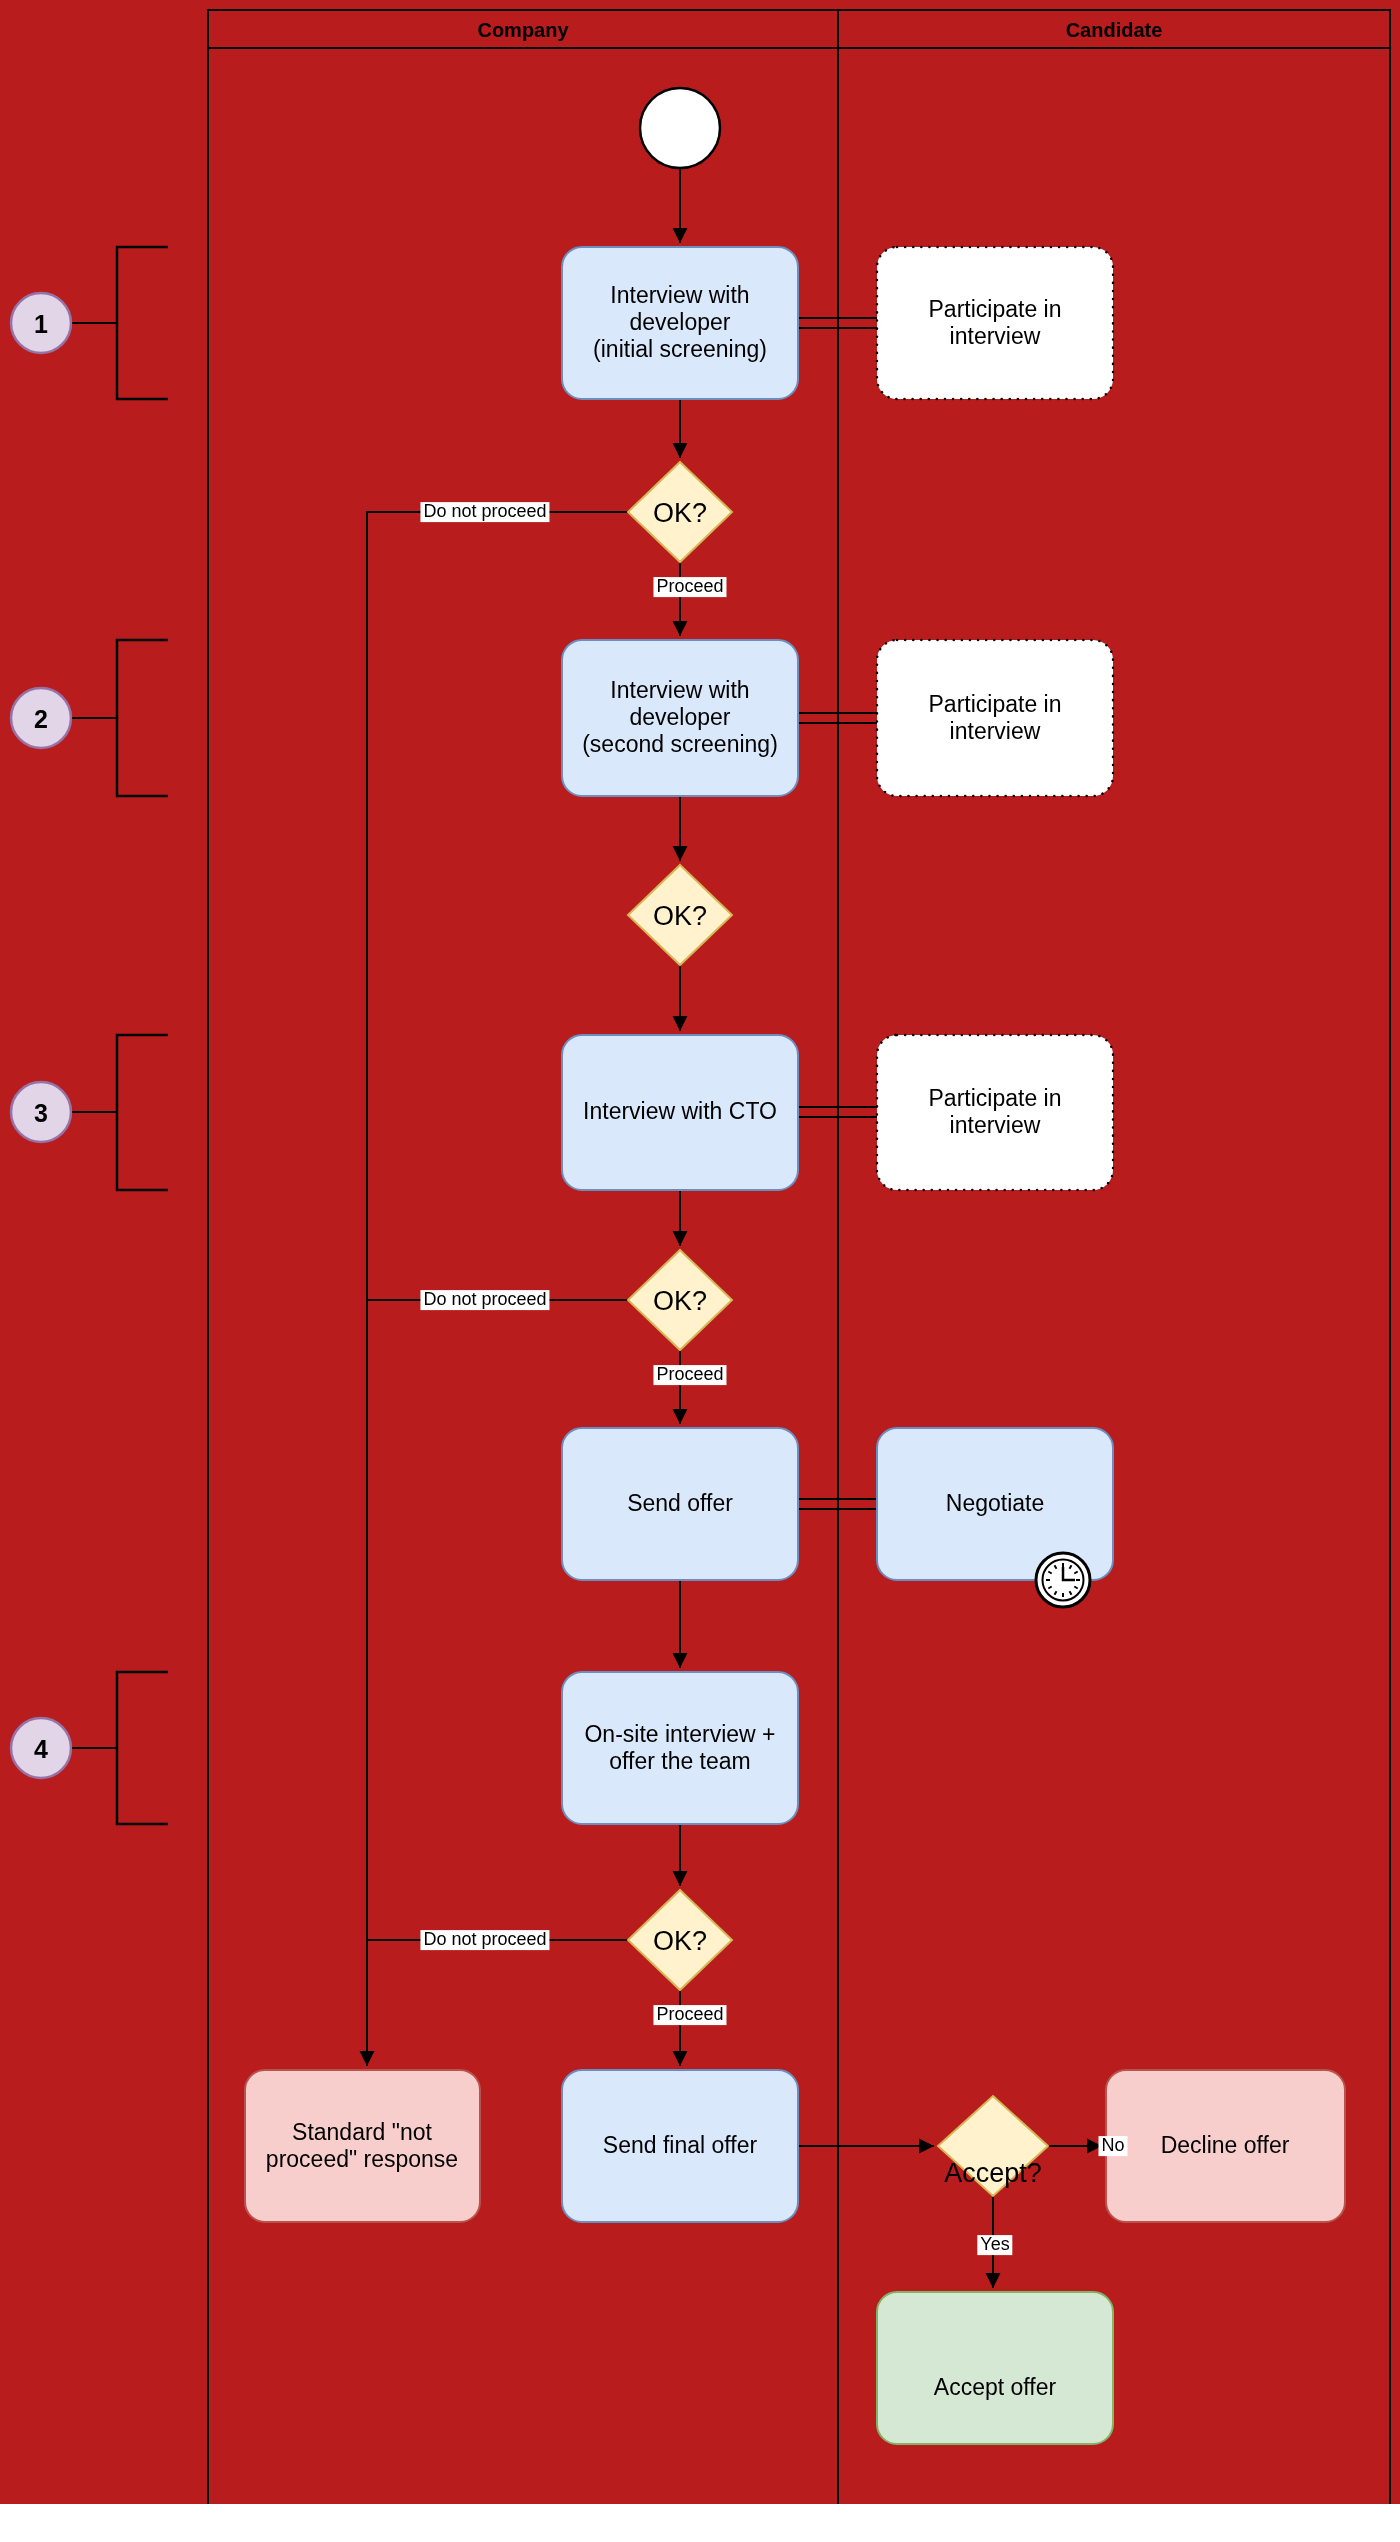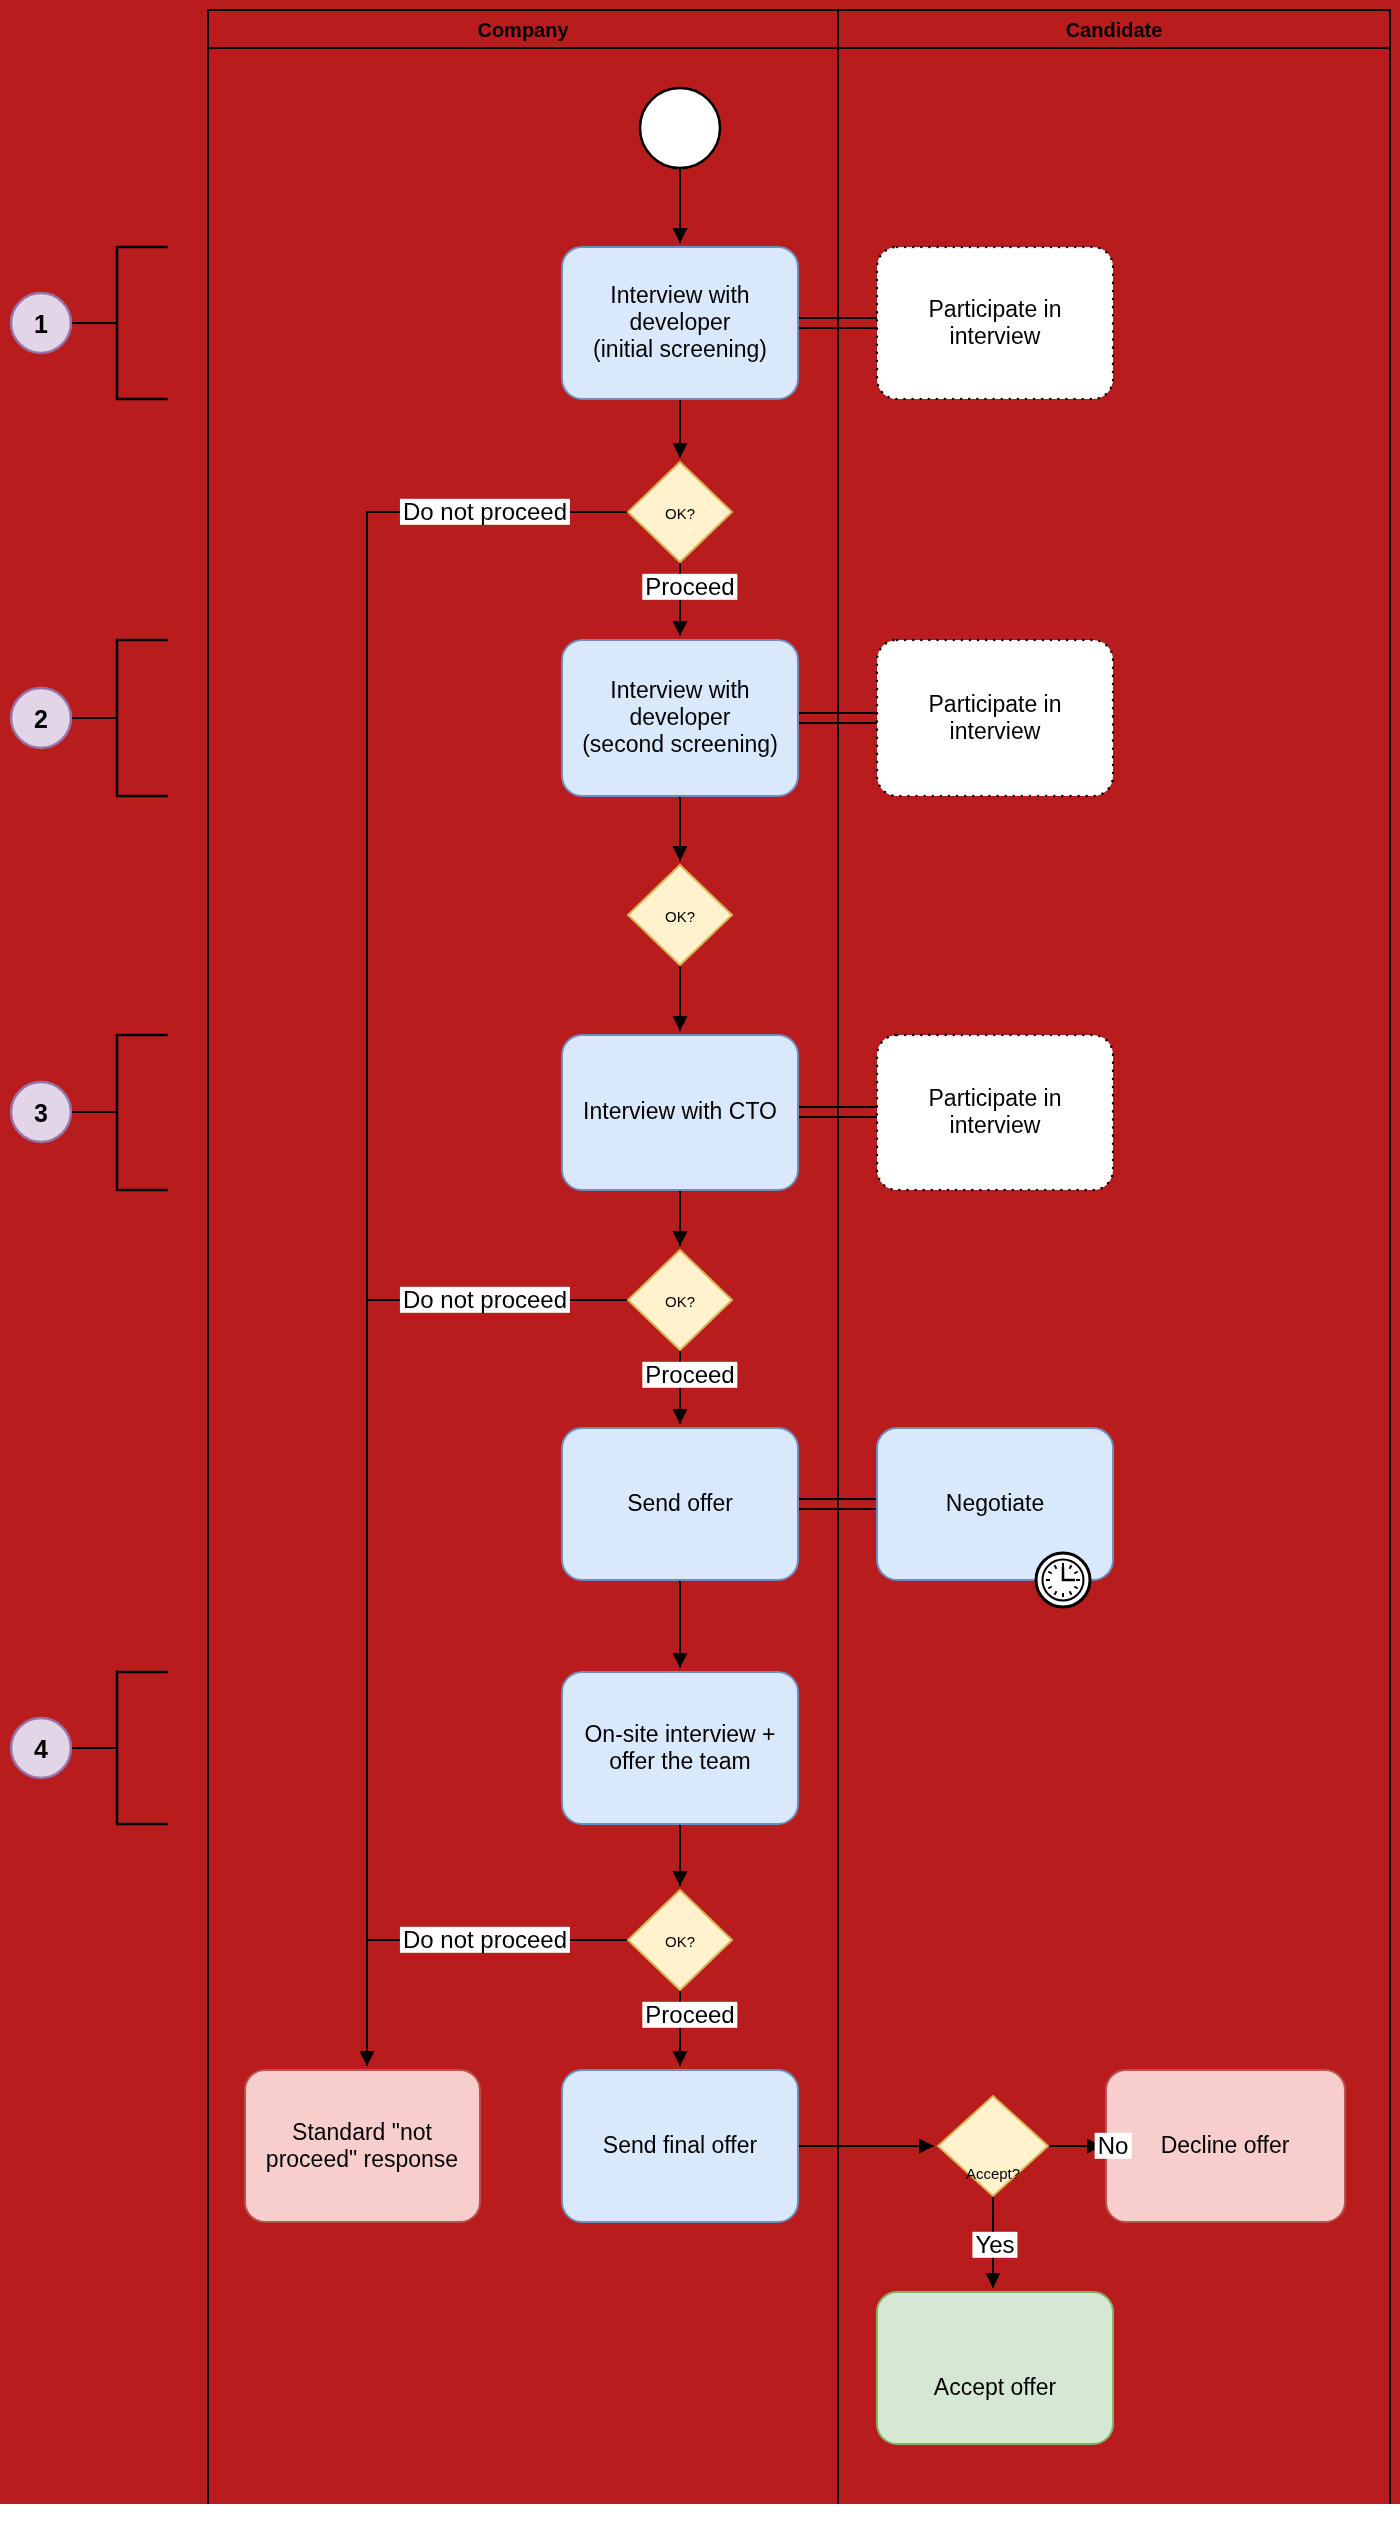--- a/index.html
+++ b/index.html
@@ -6,22 +6,22 @@
   .canvas {
     position:relative; width:1400px; height:2504px; background:#b91c1c;
     font-family:Liberation Sans, sans-serif; overflow:hidden;
   }
   svg.layer { position:absolute; left:0; top:0; }
   .lbl {
     position:absolute; transform:translate(-50%,-50%);
     text-align:center; white-space:pre-line; color:#000;
   }
   .node-lbl    { font-size:23px; line-height:1.18; }
-  .diamond-lbl { font-size:15px; }
-  .edge-lbl    { font-size:24px; background:#ffffff; padding:0 3px; line-height:1.1; }
+  .diamond-lbl { font-size:27px; }
+  .edge-lbl    { font-size:18px; background:#ffffff; padding:0 3px; line-height:1.1; }
   .lane-lbl    { font-size:20px; font-weight:bold; }
   .marker-lbl  { font-size:25px; font-weight:bold; }
 </style>
 </head>
 <body>
 
 <div class="canvas">
 
   <svg class="layer" width="1400" height="2542" viewBox="0 0 1400 2542">
     <defs>

